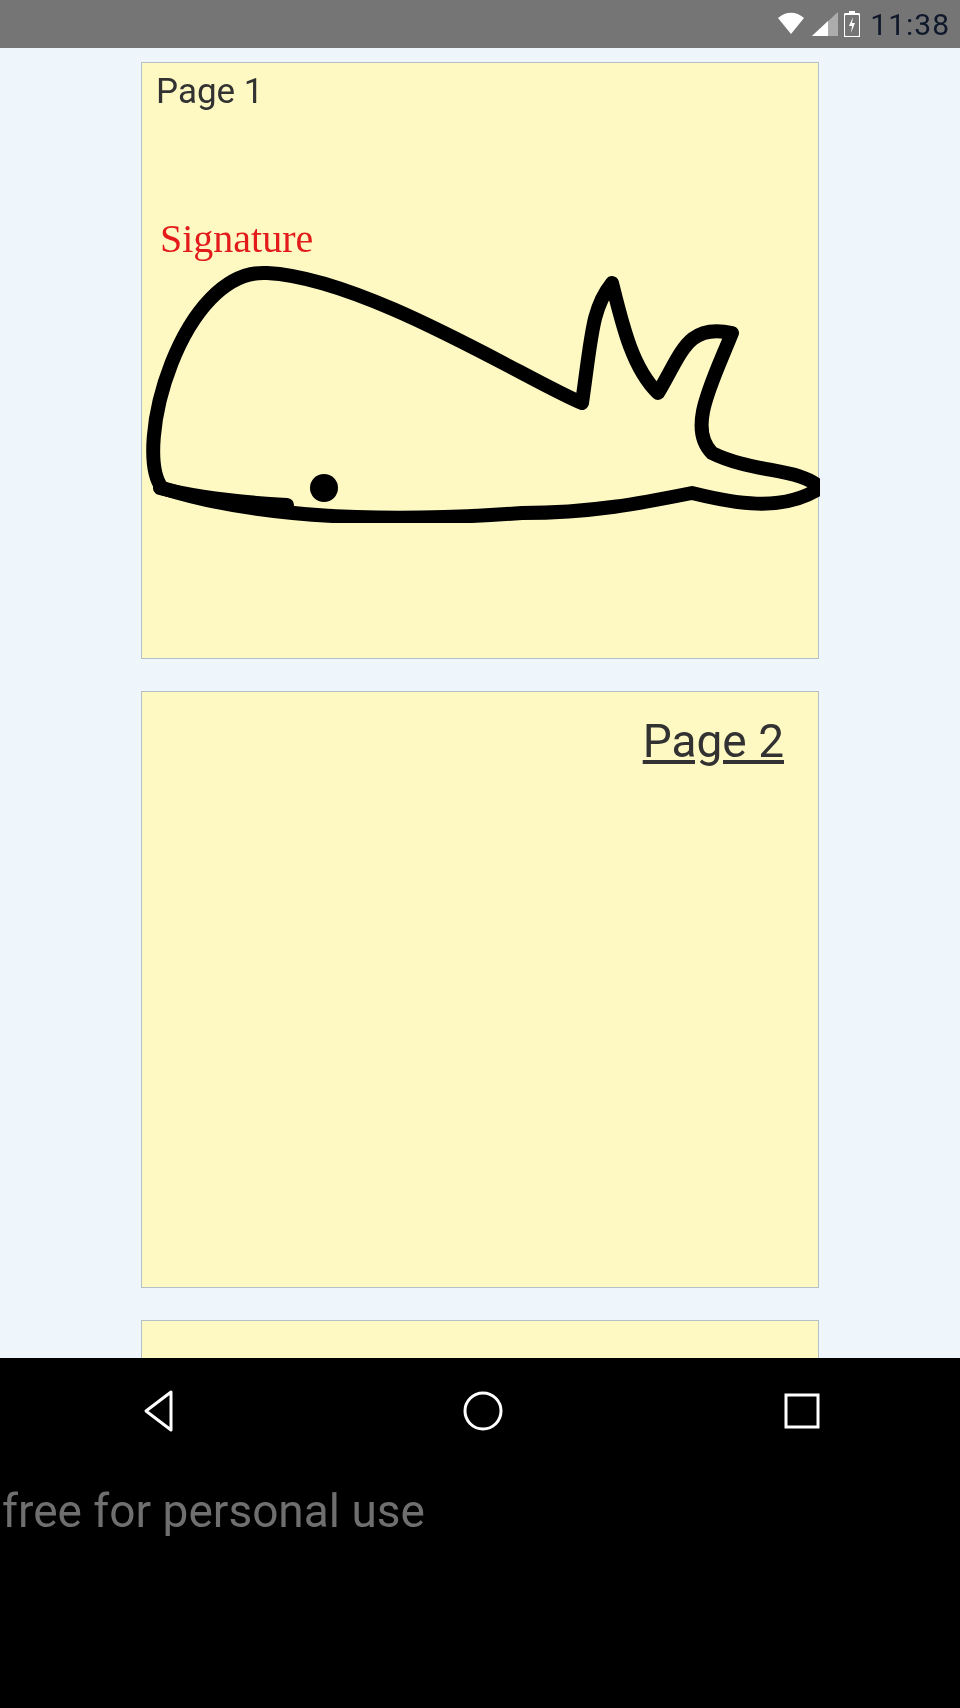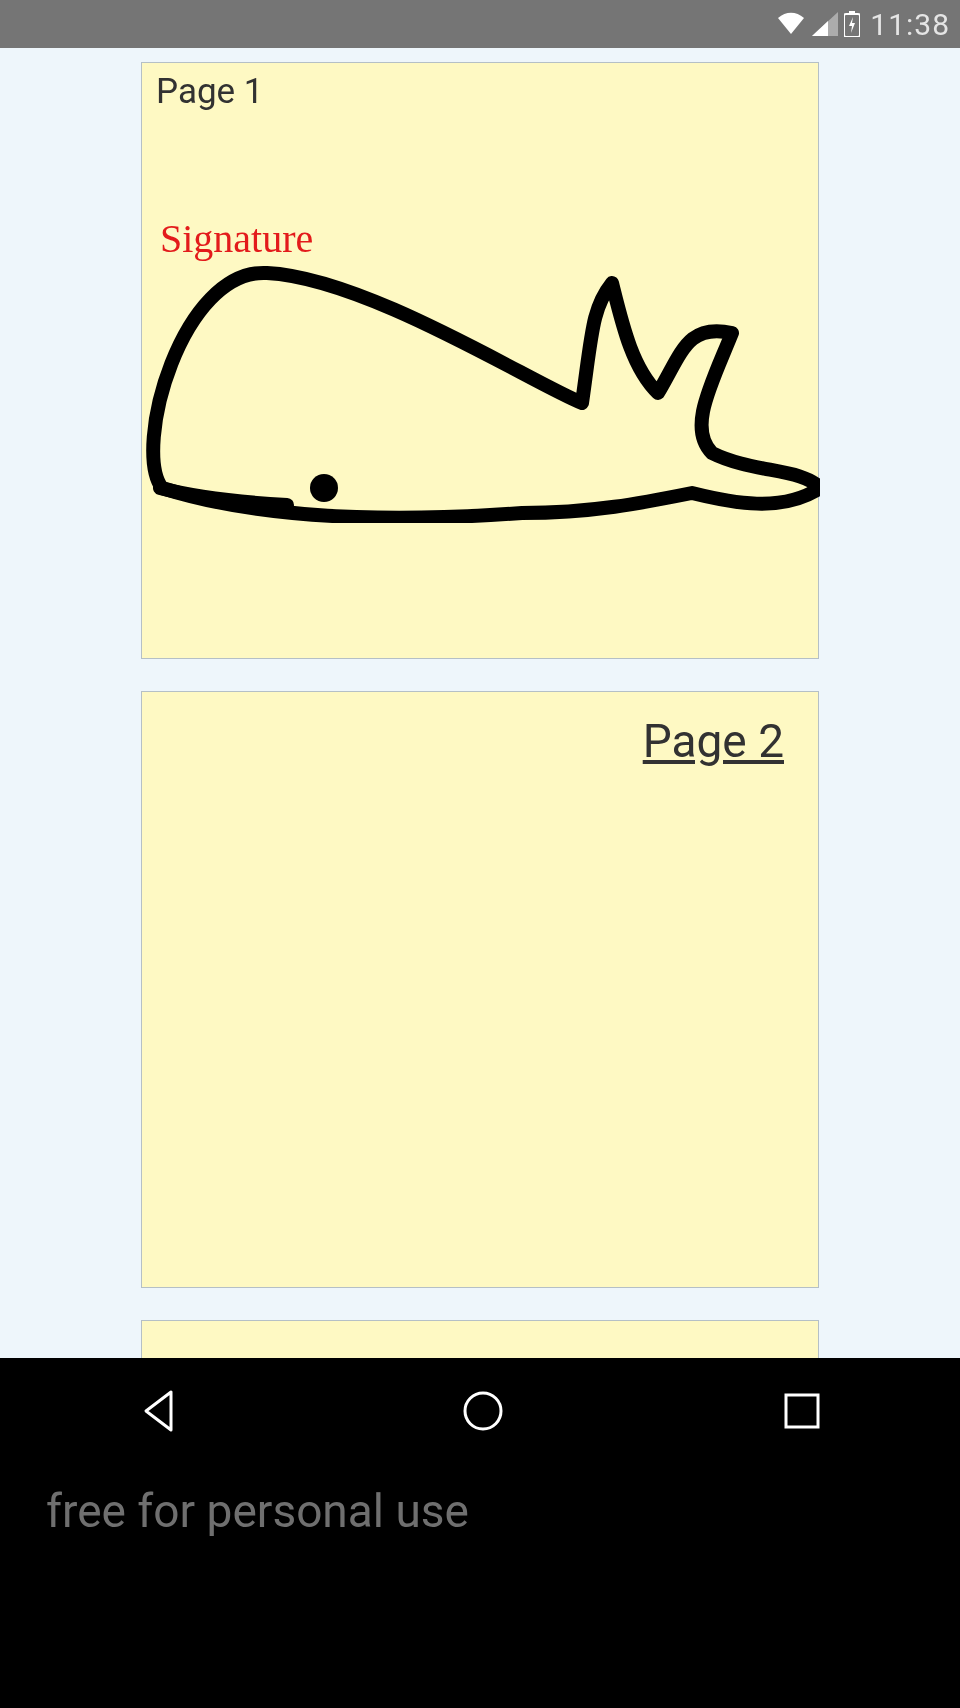--- a/index.html
+++ b/index.html
@@ -7,21 +7,21 @@
   body { background: #000; }
 
   .status-bar {
     height: 48px;
     background: #757575;
     display: flex;
     align-items: center;
     justify-content: flex-end;
     padding: 0 10px;
     gap: 6px;
-    color: #e5e5e5;
+    color: #0f172a;
   }
   .status-bar .clock {
     font-size: 30px;
     font-weight: 400;
     letter-spacing: 1px;
     margin-left: 4px;
   }
   .status-bar svg { display: block; }
 
   .content-area {
@@ -80,21 +80,20 @@
   }
   .nav-bar svg { fill: #fff; }
 
   .footer-text {
     height: 93px;
     background: #000;
     color: #6f6f6f;
     font-size: 46px;
     padding-left: 2px;
     padding-top: 16px;
-    margin-left: 44px;
   }
 </style>
 </head>
 <body>
 
 <div class="status-bar">
   <span>
     <svg width="30" height="24" viewBox="0 0 30 24">
         <path d="M15 22 L28 6 C20 -1 10 -1 2 6 Z" fill="#fff"></path>
       </svg>

